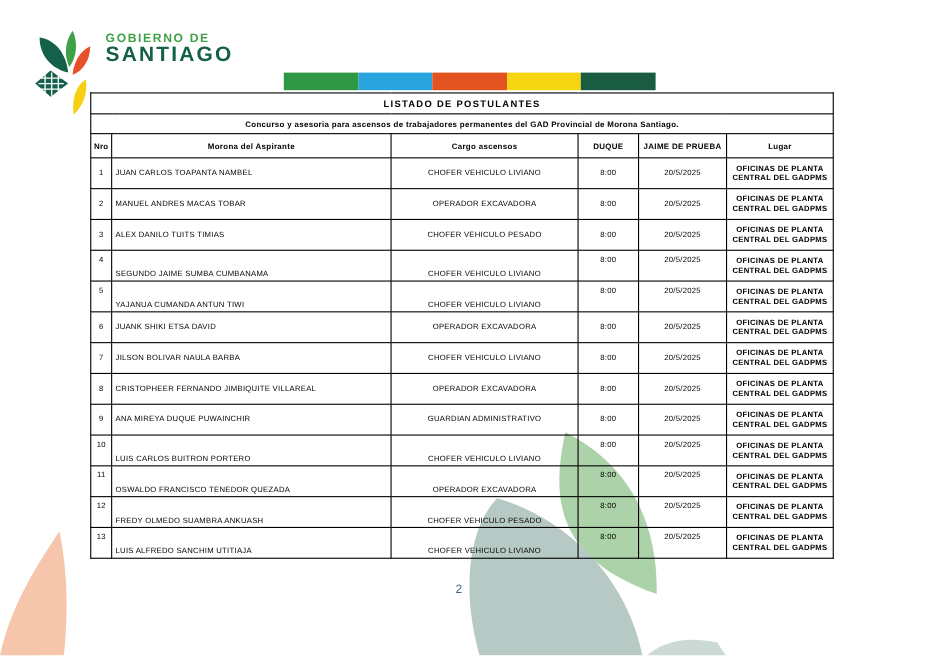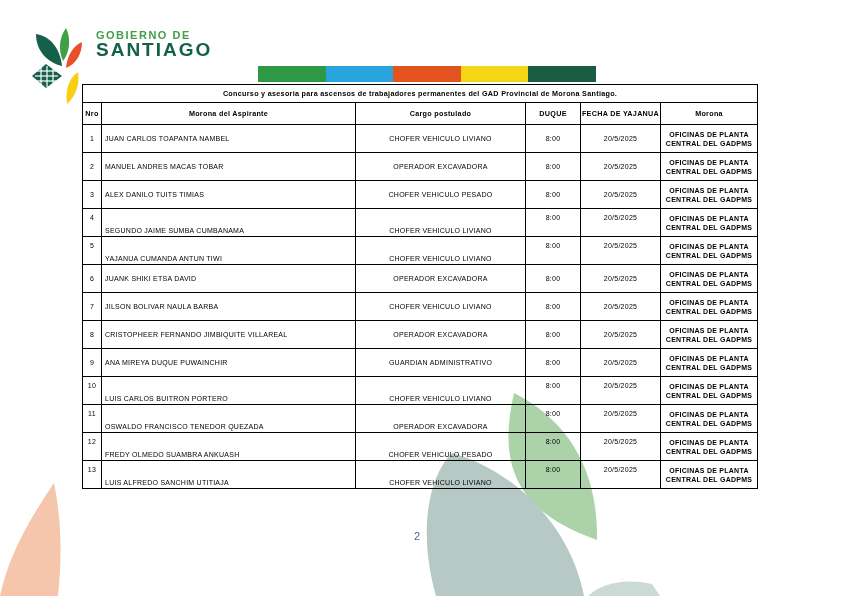--- a/index.html
+++ b/index.html
@@ -133,30 +133,33 @@
 <table class="doc-table">
   <colgroup>
     <col style="width:19px">
       <col style="width:254px">
       <col style="width:170px">
     <col style="width:55px">
       <col style="width:80px">
       <col style="width:97px">
   </colgroup>
   <tbody id="table-body">
+    <tr class="t-title">
+      <td colspan="6">LISTADO DE POSTULANTES</td>
+    </tr>
     <tr class="t-subtitle">
       <td colspan="6">Concurso y asesoria para ascensos de trabajadores permanentes del GAD Provincial de Morona Santiago.</td>
     </tr>
     <tr class="t-head">
       <th>Nro</th>
       <th>Morona del Aspirante</th>
-      <th>Cargo postulado</th>
+      <th>Cargo ascensos</th>
       <th>DUQUE</th>
-      <th>FECHA DE YAJANUA</th>
-      <th>Morona</th>
+      <th>JAIME DE PRUEBA</th>
+      <th>Lugar</th>
     </tr>
   <tr class="t-row">
     <td class="c-nro">1</td>
     <td class="c-nombre">JUAN CARLOS TOAPANTA NAMBEL</td>
     <td class="c-cargo">CHOFER VEHICULO LIVIANO</td>
     <td class="c-hora">8:00</td>
     <td class="c-fecha">20/5/2025</td>
     <td class="c-lugar">OFICINAS DE PLANTA CENTRAL DEL GADPMS</td>
   </tr>
       <tr class="t-row">

